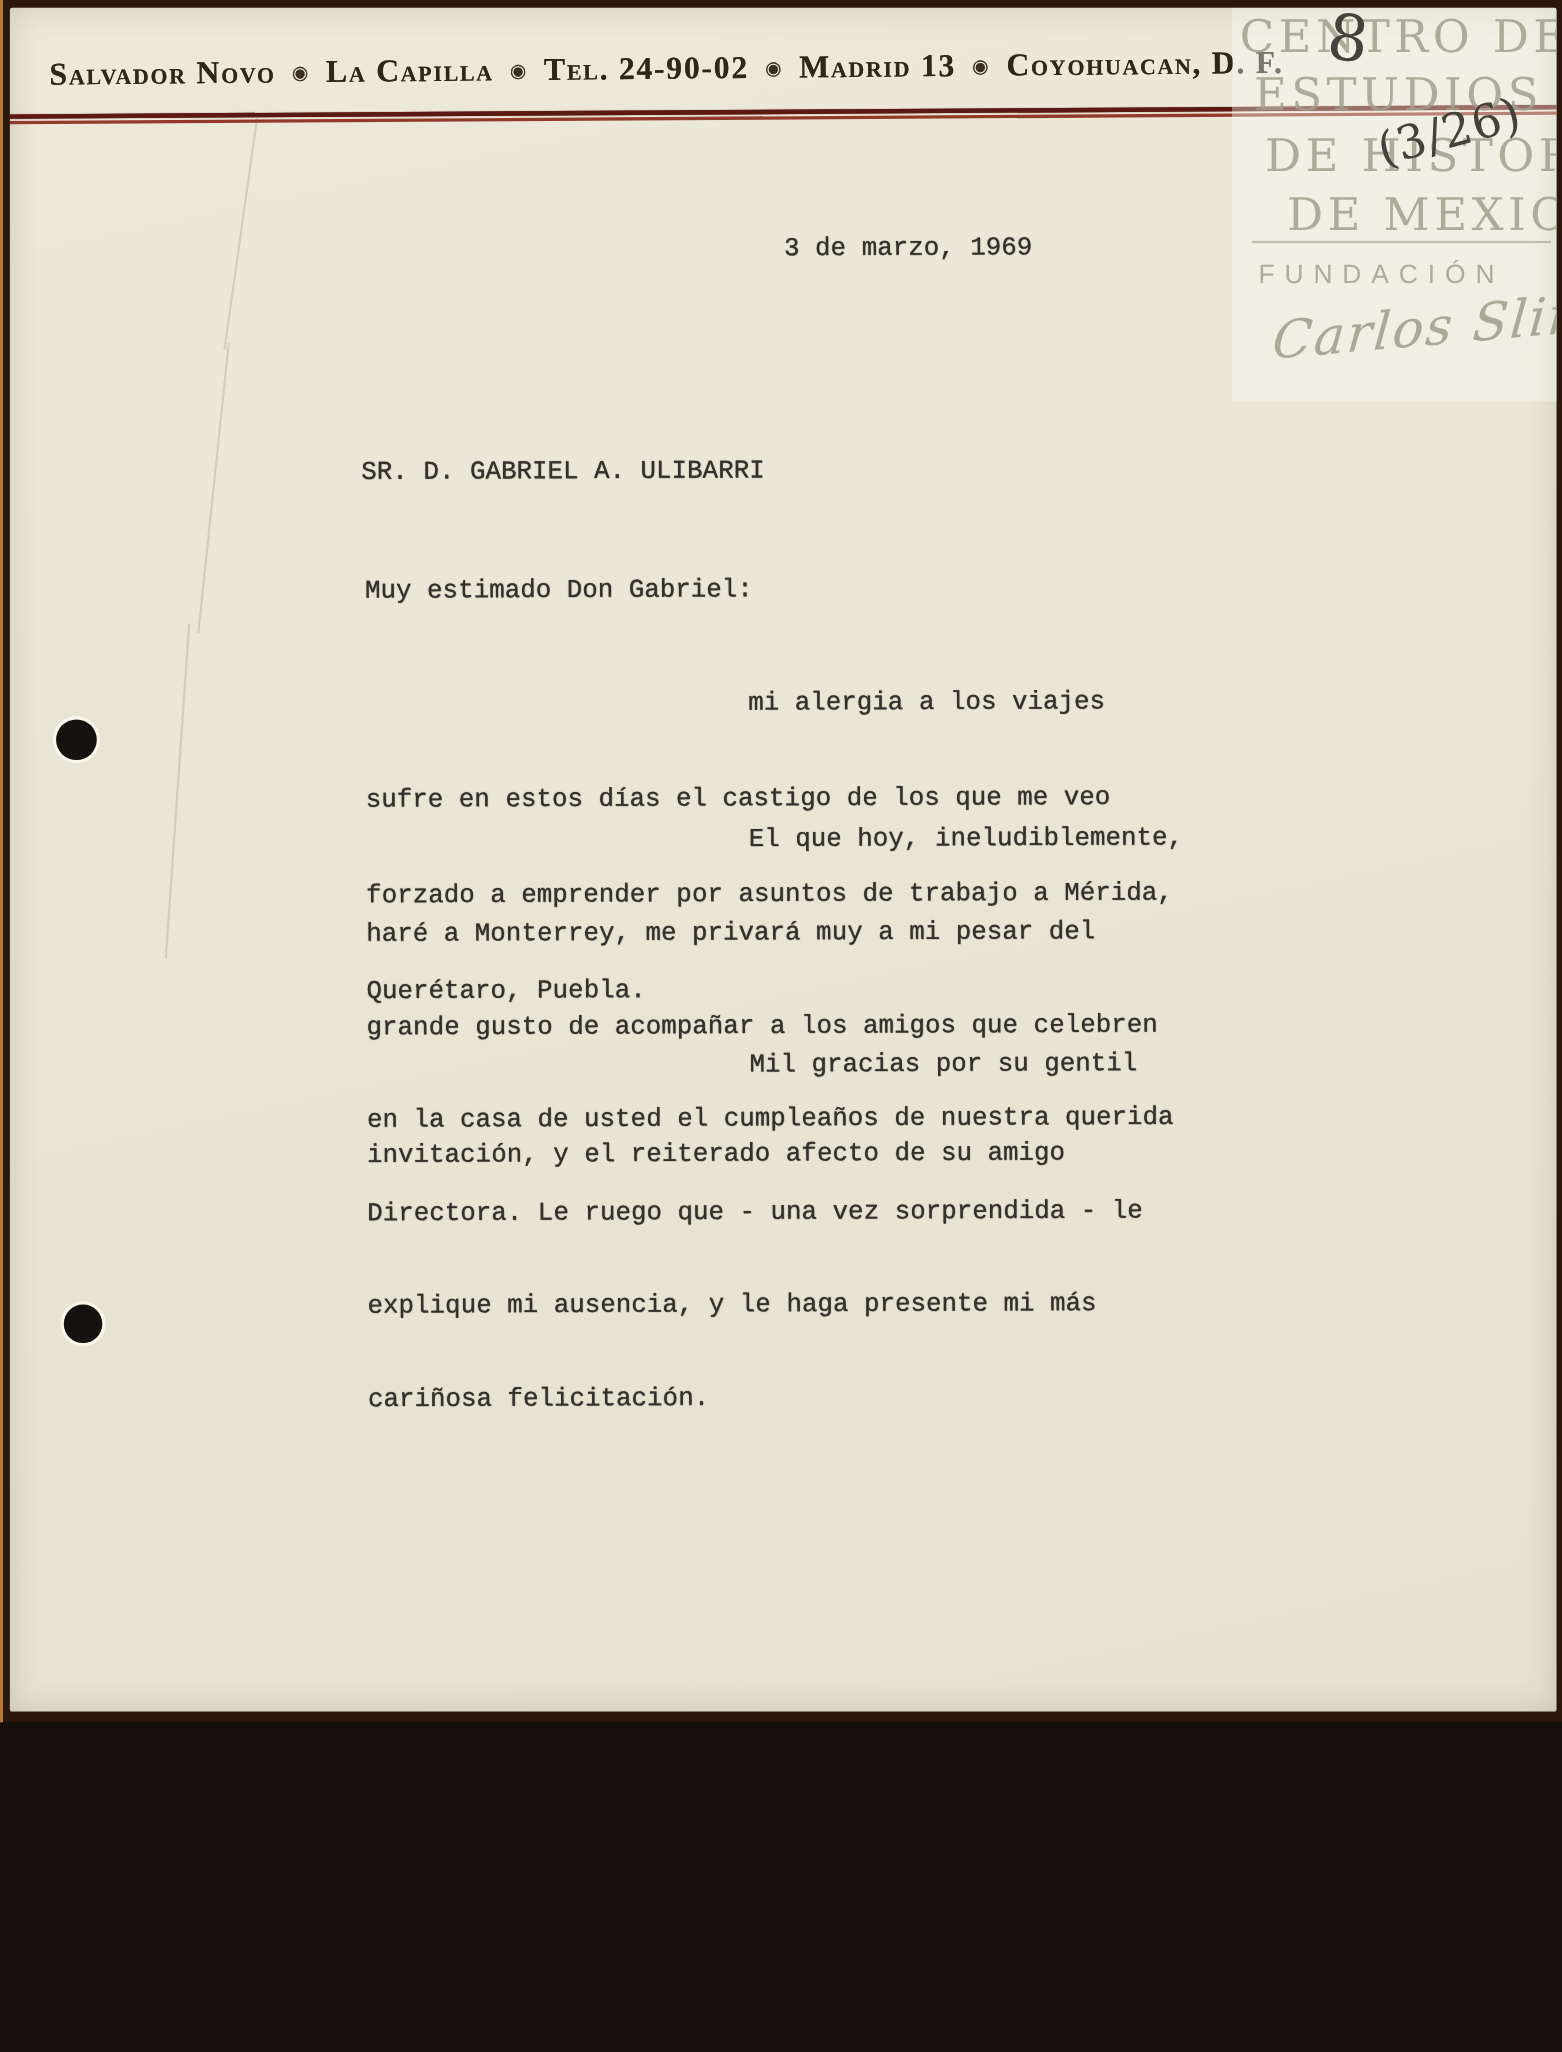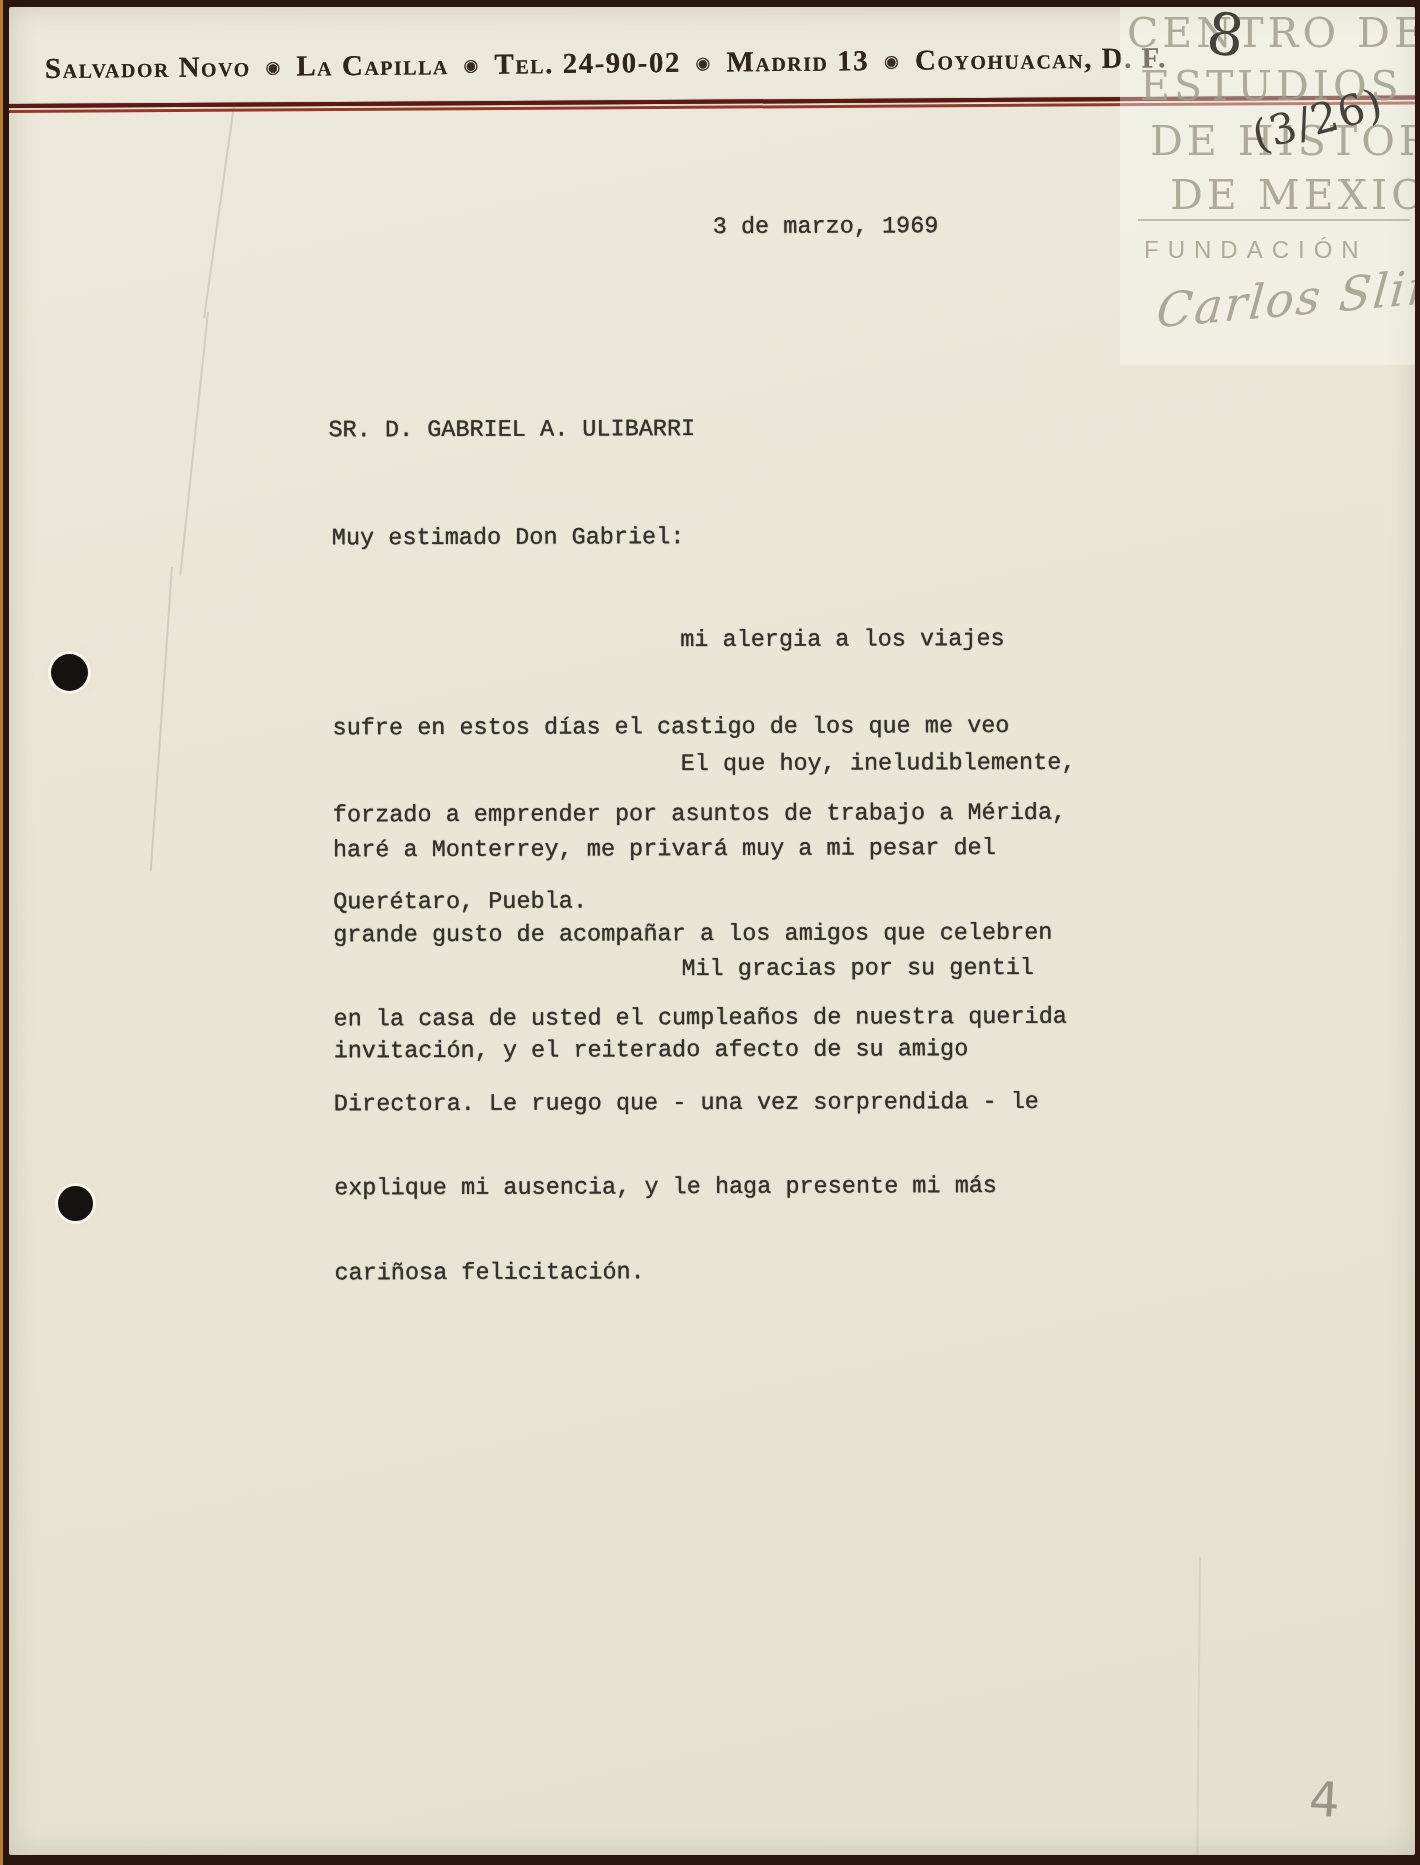--- a/index.html
+++ b/index.html
@@ -1,17 +1,17 @@
 <!DOCTYPE html>
 <html><head>
 <meta charset="utf-8">
 <style>
   html,body{margin:0;padding:0;background:#15100c;}
   .scan{
-    position:relative;width:1420px;height:1865px;overflow:hidden;
+    position:relative;width:1420px;height:1566px;overflow:hidden;
     background:linear-gradient(90deg,#b97a33 0px,#b97a33 3px,#2b160e 3px,#2b160e 100%);
     font-family:"Liberation Sans",sans-serif;
   }
   .paper{
     position:absolute;left:9px;top:7px;right:5px;bottom:10px;overflow:hidden;
     background:linear-gradient(168deg,#ece9da 0%,#e9e6d6 45%,#e4e1d0 100%);
     box-shadow:inset 0 0 28px rgba(90,75,50,.20);
     border-radius:2px;
   }
   

